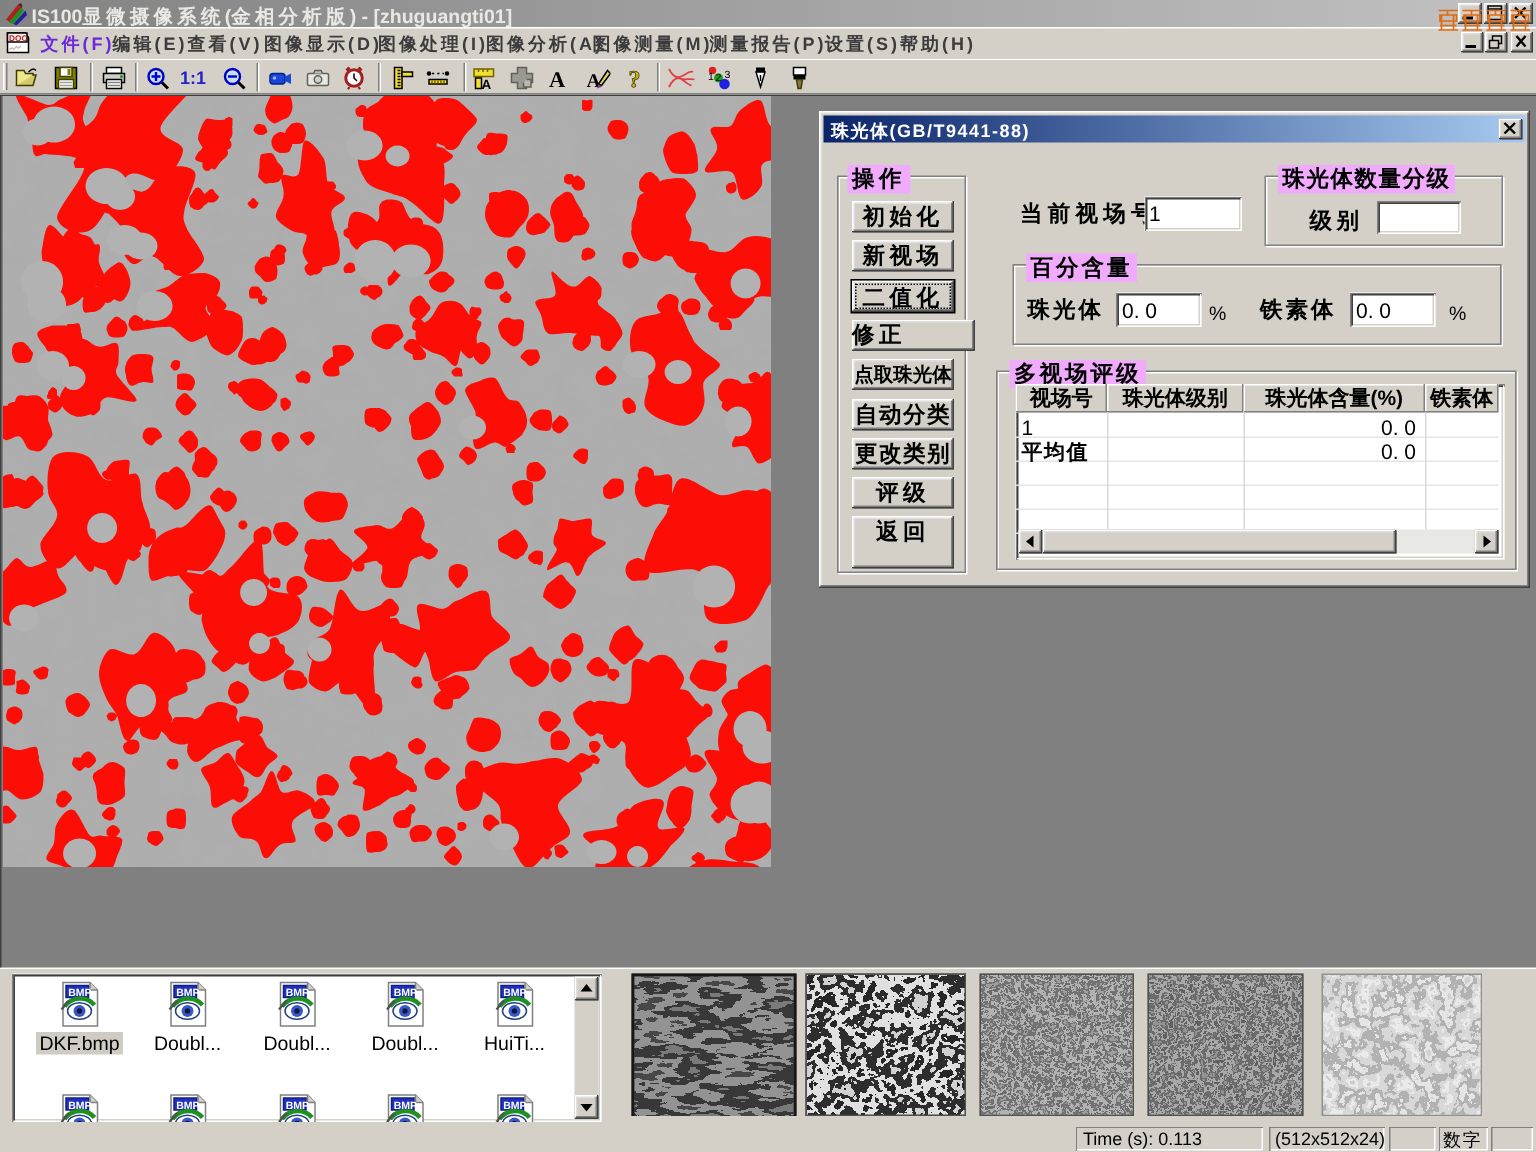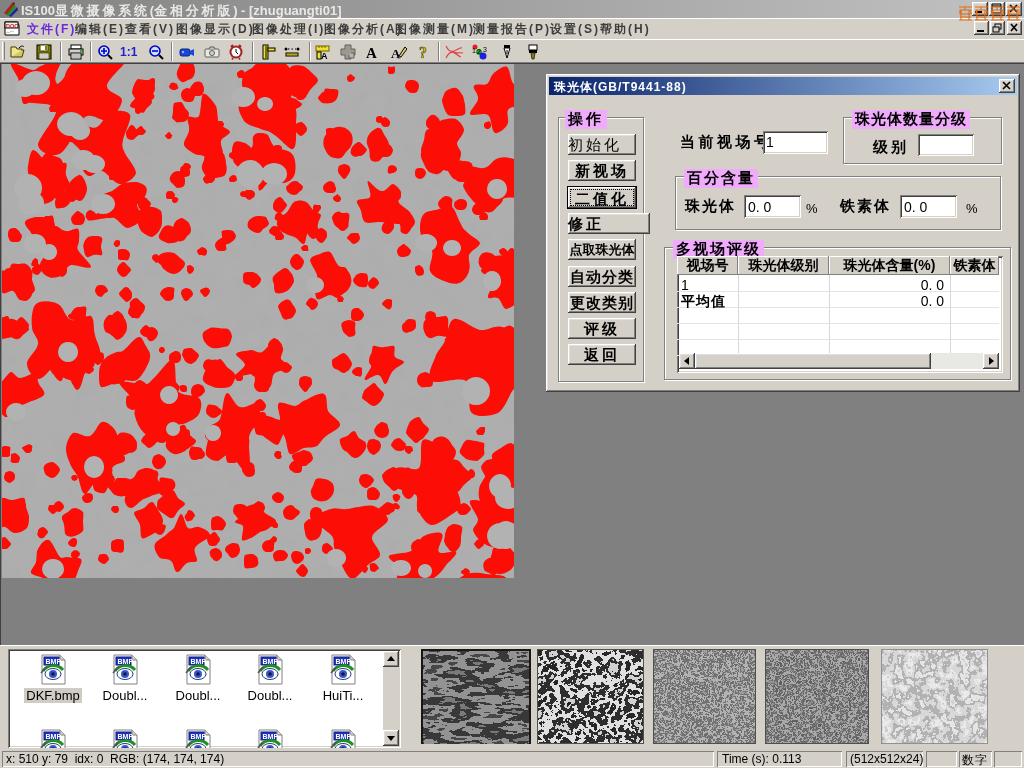--- a/index.html
+++ b/index.html
@@ -203,29 +203,29 @@
   <div class="abs" style="left:3px;top:3px;width:468px;height:18px;background:linear-gradient(to right,#0a246a,#a6caf0);">
     <span style="position:absolute;left:5px;top:2px;font-size:12px;font-weight:bold;color:#fff;letter-spacing:1px;white-space:nowrap">珠光体(GB/T9441-88)</span>
     <div class="wbtn" style="left:450px;top:2px;width:16px;height:14px"><svg width="16" height="14">
           <path d="M4 3l7 7M11 3l-7 7" stroke="#000" stroke-width="1.6"></path>
         </svg></div>
   </div>
 
   <div class="abs group" style="left:12px;top:43px;width:86px;height:265px">
     <span class="glabel" style="left:6px;font-size:15px;letter-spacing:3px">操作</span>
   </div>
-  <div class="abs btn" style="left:22px;top:60px;width:68px;height:21px;font-size:15px;letter-spacing:3px;line-height:21px;font-weight:normal">初始化</div>
+  <div class="abs btn" style="left:22px;top:60px;width:68px;height:21px;font-size:15px;letter-spacing:3px;text-align:center;line-height:21px;font-weight:bold">初始化</div>
     <div class="abs btn" style="left:22px;top:86px;width:68px;height:21px;font-size:15px;letter-spacing:3px;text-align:center;line-height:21px;font-weight:bold">新视场</div>
     <div class="abs btn" style="left:21px;top:112px;width:70px;height:23px;font-size:15px;letter-spacing:3px;text-align:center;line-height:23px;border:1px solid #000;outline:1px dotted #000;outline-offset:-4px;font-weight:bold">二值化</div>
     <div class="abs btn" style="left:22px;top:139px;width:82px;height:21px;font-size:15px;letter-spacing:3px;text-align:left;line-height:21px;font-weight:bold">修正</div>
     <div class="abs btn" style="left:22px;top:165px;width:68px;height:21px;font-size:13px;letter-spacing:0px;text-align:center;line-height:21px;font-weight:bold">点取珠光体</div>
     <div class="abs btn" style="left:22px;top:192px;width:68px;height:21px;font-size:15px;letter-spacing:1px;text-align:center;line-height:21px;font-weight:bold">自动分类</div>
     <div class="abs btn" style="left:22px;top:218px;width:68px;height:21px;font-size:15px;letter-spacing:1px;text-align:center;line-height:21px;font-weight:bold">更改类别</div>
     <div class="abs btn" style="left:22px;top:244px;width:68px;height:21px;font-size:15px;letter-spacing:3px;text-align:center;line-height:21px;font-weight:bold">评级</div>
-    <div class="abs btn" style="left:22px;top:270px;width:68px;height:21px;font-size:15px;letter-spacing:3px;text-align:center;line-height:21px;font-weight:bold">返回</div>
+    <div class="abs btn" style="left:22px;top:270px;width:68px;height:35px;font-size:15px;letter-spacing:3px;text-align:center;line-height:21px;font-weight:bold">返回</div>
 
   <span class="abs" style="left:134px;top:59px;font-size:15px;letter-spacing:3.5px;white-space:nowrap;font-weight:bold">当前视场号</span>
   <div class="abs sunk" style="left:217px;top:57px;width:65px;height:23px;background:#fff;font-size:14px;padding:3px 0 0 3px">1</div>
 
   <div class="abs group" style="left:297px;top:43px;width:159px;height:47px">
     <span class="glabel" style="left:8px;font-size:15px;letter-spacing:1px;white-space:nowrap">珠光体数量分级</span>
     <span class="abs" style="left:29px;top:20px;font-size:15px;letter-spacing:3px;font-weight:bold">级别</span>
     <div class="abs sunk" style="left:74px;top:16px;width:56px;height:22px;background:#fff"></div>
   </div>
 
@@ -472,19 +472,18 @@
             <feFuncB type="discrete" tableValues="0.87 0.82 0.9 0.7 0.85 0.92 0.8 0.88"></feFuncB>
             <feFuncA type="linear" slope="0" intercept="1"></feFuncA>
           </feComponentTransfer>
         </filter>
         <rect width="100%" height="100%" filter="url(#nf13)"></rect>
       </svg>
     </div>
 </div>
 
 <div class="abs" style="left:0;top:750px;width:1024px;height:18px;background:#d4d0c8;font-size:12px;">
-  <div class="abs" style="left:2px;top:1px;width:712px;height:16px;box-shadow:inset 1px 1px #808080, inset -1px -1px #fff;padding:1px 0 0 4px">x: 510 y: 79&nbsp;&nbsp;idx: 0&nbsp;&nbsp;RGB: (174, 174, 174)</div>
   <div class="abs" style="left:717px;top:1px;width:125px;height:16px;box-shadow:inset 1px 1px #808080, inset -1px -1px #fff;padding:1px 0 0 5px">Time (s): 0.113</div>
   <div class="abs" style="left:846px;top:1px;width:77px;height:16px;box-shadow:inset 1px 1px #808080, inset -1px -1px #fff;padding:1px 0 0 4px">(512x512x24)</div>
   <div class="abs" style="left:926px;top:1px;width:31px;height:16px;box-shadow:inset 1px 1px #808080, inset -1px -1px #fff;"></div>
   <div class="abs" style="left:959px;top:1px;width:33px;height:16px;box-shadow:inset 1px 1px #808080, inset -1px -1px #fff;padding:1px 0 0 3px;letter-spacing:1px;font-weight:normal">数字</div>
   <div class="abs" style="left:994px;top:1px;width:28px;height:16px;box-shadow:inset 1px 1px #808080, inset -1px -1px #fff;"></div>
 </div>
 
 </body></html>

